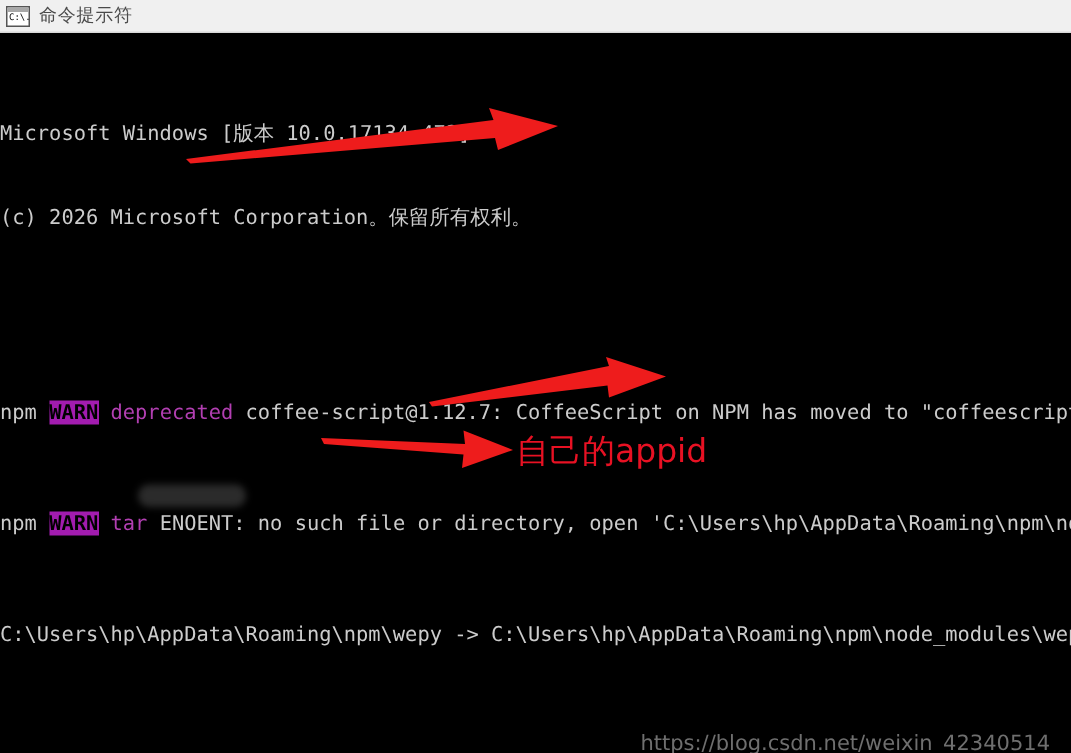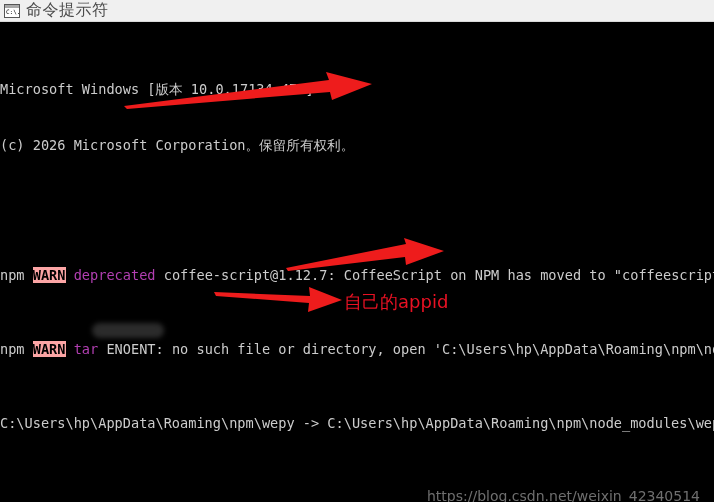--- a/index.html
+++ b/index.html
@@ -51,21 +51,21 @@
     position: absolute;
     left: 1px;
     top: 3px;
     font-size: 6px;
     line-height: 8px;
     color: #000;
     font-family: "DejaVu Sans Mono", "Liberation Mono", monospace;
   }
   #titlebar-text {
     font-family: Liberation Mono, monospace;
-    font-size: 16px;
+    font-size: 12px;
     color: #4a4a4a;
     letter-spacing: 0.5px;
     white-space: nowrap;
   }
   
   #console {
     position: absolute;
     left: 0;
     top: 22px;
     width: 714px;
@@ -86,21 +86,21 @@
     color: #cccccc;
   }
   .ln {
     height: 18.6px;
     white-space: pre;
     overflow: hidden;
   }
   .wh  { color: #cccccc; }
   .mag { color: #b23fb2; }
   .warn {
-    background: #fca5a5;
+    background: #a21caf;
     color: #000000;
     font-weight: bold;
   }
   
   #appid-redaction {
     position: absolute;
     left: 92px;
     top: 301px;
     width: 72px;
     height: 15px;
@@ -112,21 +112,21 @@
   .arrow { position: absolute; }
   #arrow-1 { left: 124px; top: 70px; }
   #arrow-2 { left: 286px; top: 238px; }
   #arrow-3 { left: 214px; top: 286px; }
   
   #annotation-appid {
     position: absolute;
     left: 344px;
     top: 291px;
     font-family: "DejaVu Sans", "Liberation Sans", sans-serif;
-    font-size: 18px;
+    font-size: 22px;
     line-height: 22px;
     color: #e81123;
     white-space: nowrap;
   }
   
   #watermark {
     position: absolute;
     left: 0;
     top: 466px;
     width: 700px;

